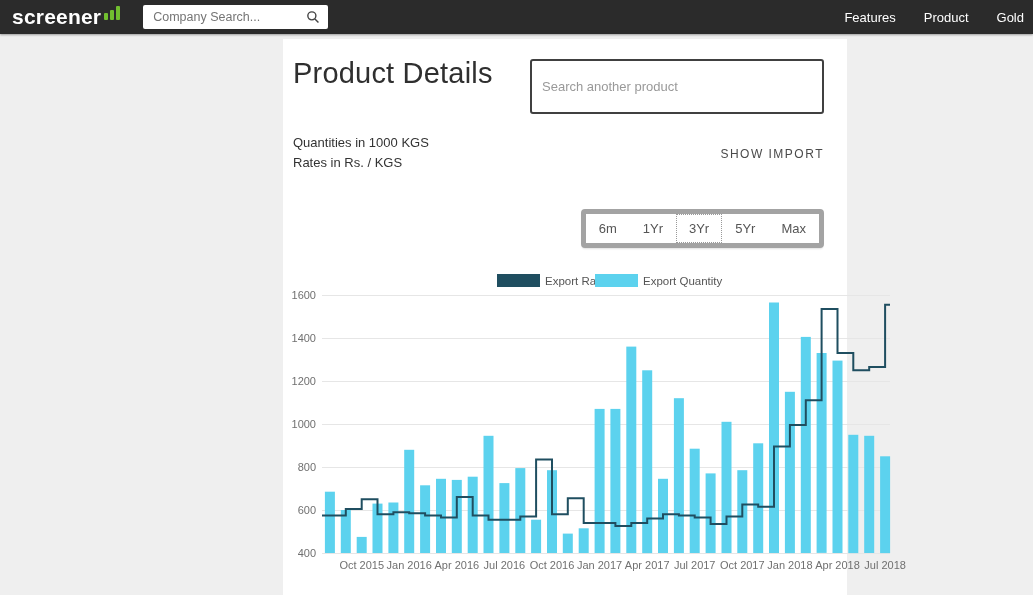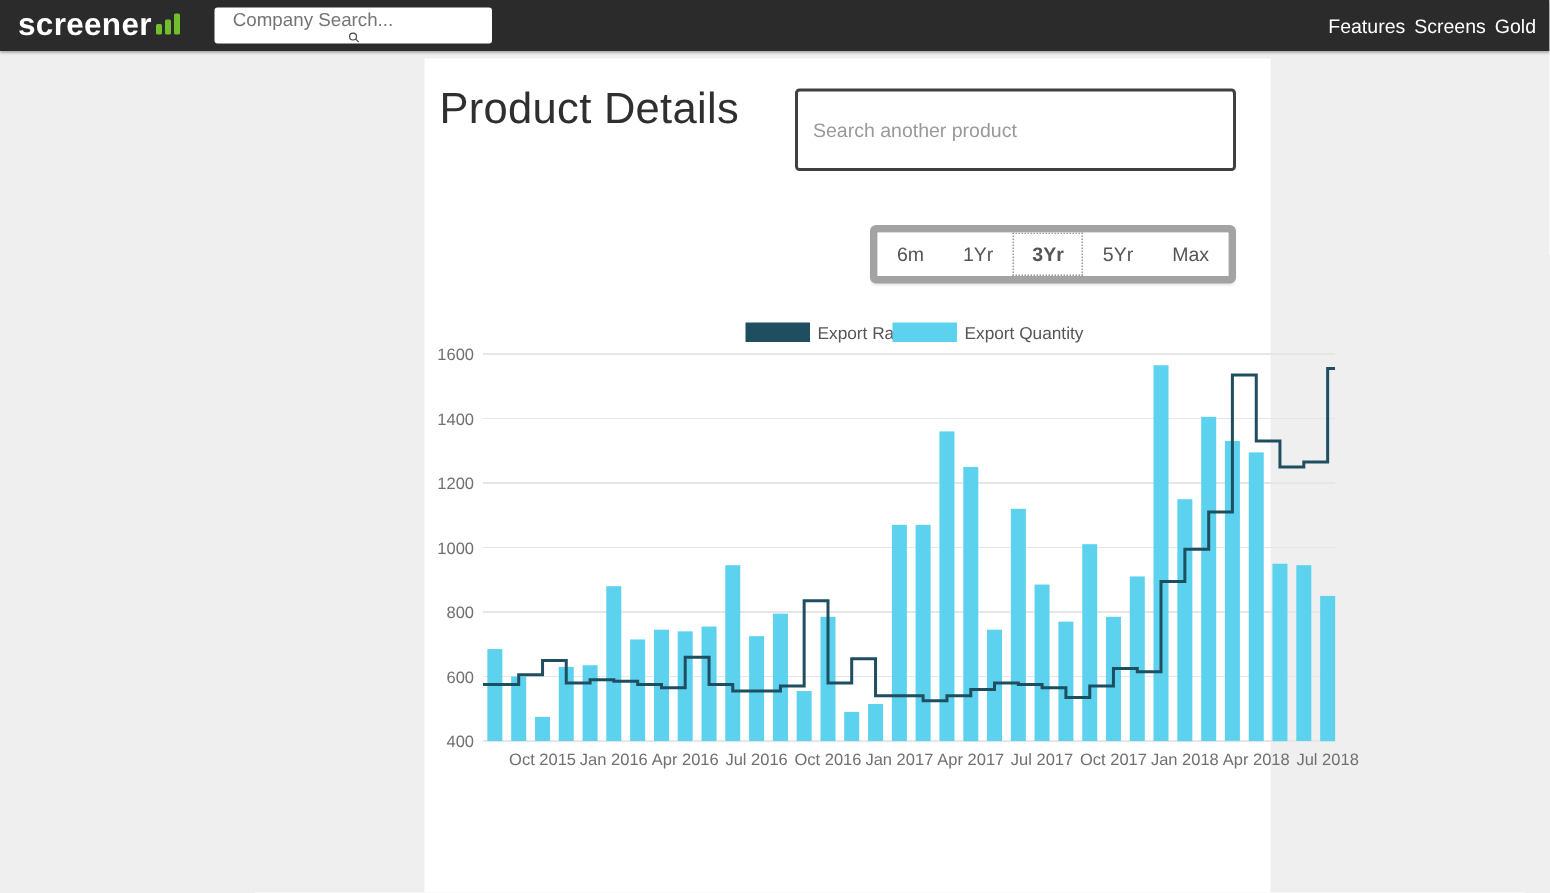--- a/index.html
+++ b/index.html
@@ -6,37 +6,37 @@
   body{
     width:1033px;height:595px;overflow:hidden;
     background:#efefef;
     font-family:"Liberation Sans", sans-serif;
   }
   
   .navbar{
     height:34px;background:#2b2b2b;display:flex;align-items:center;
     box-shadow:0 1px 2px rgba(0,0,0,.35);
   }
-  .logo{display:flex;align-items:center;margin-left:12px;cursor:pointer;text-decoration:none;}
+  .logo{display:flex;align-items:flex-start;margin-left:12px;cursor:pointer;text-decoration:none;}
   .logo-text{color:#fff;font-size:21px;font-weight:700;letter-spacing:.2px;line-height:22px;}
   .logo-bars{display:inline-flex;align-items:flex-end;gap:2px;margin-left:3px;margin-bottom:2px;}
   .logo-bars span{display:block;width:4px;border-radius:1px;}
   .logo-bars .b1{height:7px;}
   .logo-bars .b2{height:10px;}
   .logo-bars .b3{height:14px;}
   .nav-search{
     margin-left:23px;width:169px;height:24px;background:#fff;border-radius:2px;
-    display:flex;align-items:center;padding:0 8px;flex-direction:column;
+    display:flex;align-items:center;padding:0 8px;
   }
   .nav-search input{
     border:none;outline:none;flex:1;font-size:12.5px;color:#333;background:transparent;
     font-family:"Liberation Sans", sans-serif;min-width:0;
   }
   .nav-search input::placeholder{color:#757575;}
-  .nav-links{margin-left:auto;margin-right:9px;display:flex;gap:6px;}
+  .nav-links{margin-left:auto;margin-right:9px;display:flex;gap:28px;}
   .nav-links a{color:#fff;font-size:13px;text-decoration:none;cursor:pointer;}
   
   .card{
     margin-left:283px;margin-top:5px;width:564px;height:556px;background:#fff;
     box-sizing:border-box;padding:18px 23px 0 10px;
   }
   .header-row{display:flex;justify-content:space-between;align-items:flex-start;}
   .page-title{font-size:29px;font-weight:300;color:#2f2f2f;margin:0;letter-spacing:.2px;}
   .product-search input{
     width:270px;height:27px;border:2px solid #404040;border-radius:3px;padding:12px 10px;
@@ -54,21 +54,21 @@
   }
   .range-row{display:flex;justify-content:flex-end;margin-top:36px;}
   .range-group{
     display:flex;border:5px solid #a3a3a3;border-radius:4px;background:#fff;
     box-shadow:0 2px 2px -1px rgba(0,0,0,.12);overflow:hidden;
   }
   .range-btn{
     padding:7px 13px;font-size:13px;color:#555;background:#fff;border:none;cursor:pointer;
     font-family:"Liberation Sans", sans-serif;line-height:15px;
   }
-  .range-btn.active{outline:1px dotted #999;outline-offset:-1px;font-weight:bold;}
+  .range-btn.active{outline:1px dotted #999;outline-offset:-1px;}
   .chart-wrap{margin:17px -23px 0 -10px;}
   svg text{font-family:"Liberation Sans", sans-serif;}
 </style>
 </head>
 <body>
 
 <div class="navbar">
   <a class="logo">
     <span class="logo-text">screener</span>
     <span class="logo-bars">
@@ -79,34 +79,41 @@
   </a>
   <div class="nav-search">
     <input type="text" placeholder="Company Search..." style="">
     <svg width="14" height="14" viewBox="0 0 16 16">
       <circle cx="6.7" cy="6.7" r="4.6" fill="none" stroke="#444" stroke-width="1.6"></circle>
       <line x1="10.2" y1="10.2" x2="14.2" y2="14.2" stroke="#444" stroke-width="1.6"></line>
     </svg>
   </div>
   <nav class="nav-links">
       <a>Features</a>
-      <a>Screens</a>
+      <a>Product</a>
       <a>Gold</a>
     </nav>
 </div>
 
 <div class="card">
   <div class="header-row">
     <h1 class="page-title">Product Details</h1>
     <div class="product-search">
       <input type="text" placeholder="Search another product" style="">
     </div>
   </div>
 
 
+  <div class="meta-row">
+    <div class="units">
+      <div>Quantities in 1000 KGS</div>
+      <div>Rates in Rs. / KGS</div>
+    </div>
+    <div class="show-import">SHOW IMPORT</div>
+  </div>
 
   <div class="range-row">
     <div class="range-group">
         <button class="range-btn">6m</button>
         <button class="range-btn">1Yr</button>
         <button class="range-btn active">3Yr</button>
         <button class="range-btn">5Yr</button>
         <button class="range-btn">Max</button>
       </div>
   </div>

